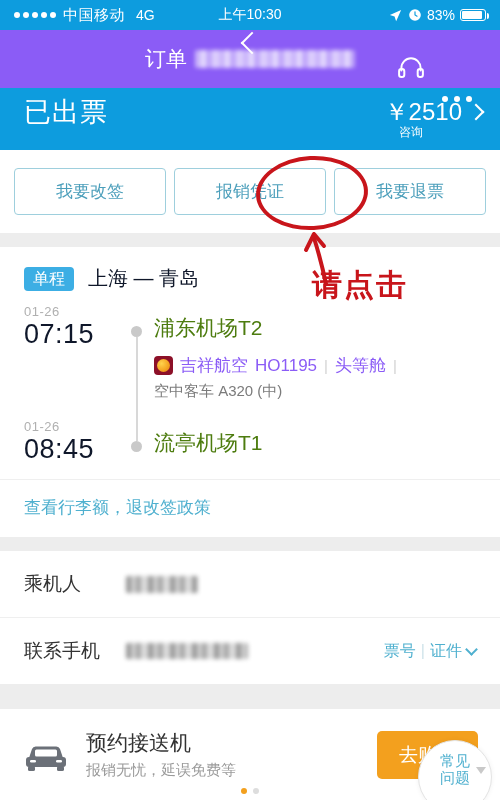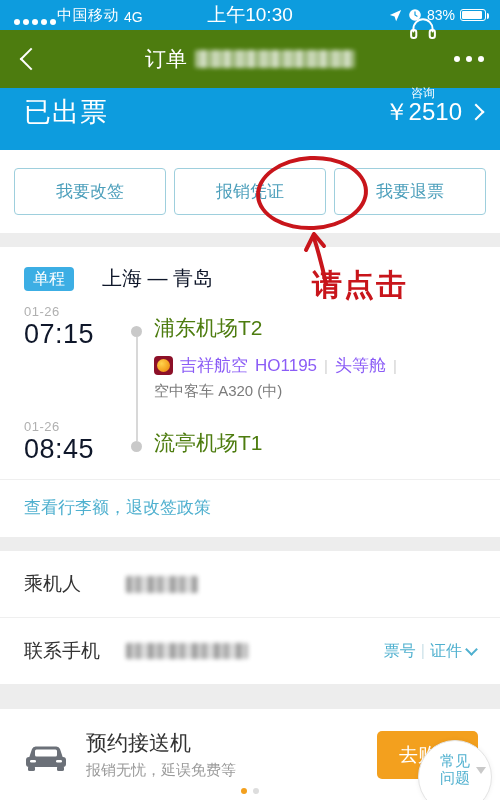--- a/index.html
+++ b/index.html
@@ -10,44 +10,44 @@
     overflow: hidden;
   }
   #app { position: relative; width: 500px; height: 800px; overflow: hidden; }
 
   
   .statusbar {
     height: 30px; background: #0D9CDE; color: #fff;
     display: flex; align-items: center; padding: 0 14px;
     font-size: 15px; position: relative;
   }
-  .sb-left { display: flex; align-items: flex-end; gap: 1px; }
+  .sb-left { display: flex; align-items: center; gap: 7px; }
   .dots { display: flex; gap: 3px; align-items: center; }
   .dots i { width: 6px; height: 6px; border-radius: 50%; background: #fff; display: block; }
   .sb-carrier { font-size: 15px; letter-spacing: .5px; }
   .sb-net { font-size: 14px; margin-left: 4px; }
   .sb-center {
     position: absolute; left: 0; right: 0; text-align: center;
-    font-size: 19px; pointer-events: none;
+    font-size: 14px; pointer-events: none;
   }
   .sb-right { margin-left: auto; display: flex; align-items: center; gap: 5px; font-size: 14px; }
   .batt {
     width: 26px; height: 12px; border: 1.5px solid #fff; border-radius: 3px;
     position: relative; display: inline-block;
   }
   .batt::after {
     content: ""; position: absolute; right: -4px; top: 3px;
     width: 2.5px; height: 6px; background: #fff; border-radius: 0 2px 2px 0;
   }
   .batt i { position: absolute; left: 1px; top: 1px; bottom: 1px; width: 83%; background: #fff; border-radius: 1px; display: block; }
 
   
   .navbar {
-    background: #4d7c0f; height: 58px; display: flex; align-items: center;
-    padding: 0 16px; position: relative; color: #fff;
+    background: #8b5cf6; height: 58px; display: flex; align-items: center;
+    padding: 0 28px; position: relative; color: #fff; flex-direction: column;
   }
   .back-arrow {
     width: 26px; height: 26px; position: relative; flex: 0 0 auto; cursor: pointer;
   }
   .back-arrow::before {
     content: ""; position: absolute; left: 7px; top: 5px;
     width: 14px; height: 14px; border-left: 2.5px solid #fff; border-bottom: 2.5px solid #fff;
     transform: rotate(45deg);
   }
   .nav-title-wrap {
@@ -89,21 +89,21 @@
   }
   .abtn {
     flex: 1; border: 1px solid #9ecfdd; border-radius: 4px; color: #4c9fbb;
     font-size: 17px; text-align: center; padding: 11px 0; background: #fff;
     cursor: pointer; white-space: nowrap;
   }
   .gapband { height: 14px; background: #ededed; }
 
   
   .card { background: #fff; }
-  .route-head { display: flex; align-items: center; padding: 18px 24px 8px 24px; gap: 28px; }
+  .route-head { display: flex; align-items: center; padding: 18px 24px 8px 24px; gap: 14px; }
   .badge {
     background: #3CAEE4; color: #fff; font-size: 16px; border-radius: 4px;
     padding: 4px 9px; line-height: 1;
   }
   .route-text { font-size: 20px; color: #0f172a; }
 
   .leg { display: flex; padding: 0 24px; position: relative; }
   .leg-time { width: 96px; flex: 0 0 96px; padding-top: 4px; }
   .leg-date { font-size: 13px; color: #b0b0b0; letter-spacing: .5px; }
   .leg-hour { font-size: 27px; color: #0f172a; letter-spacing: .5px; line-height: 1.15; }

